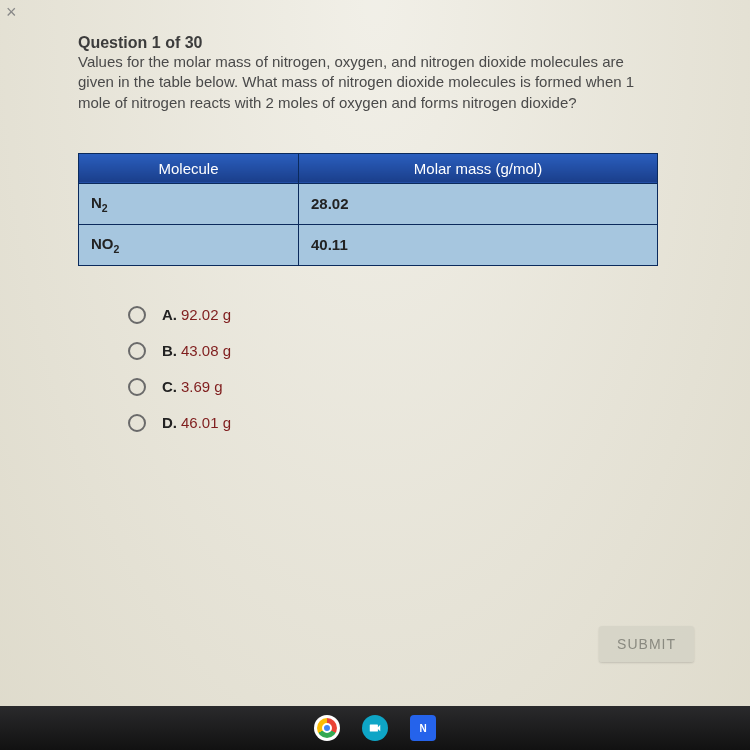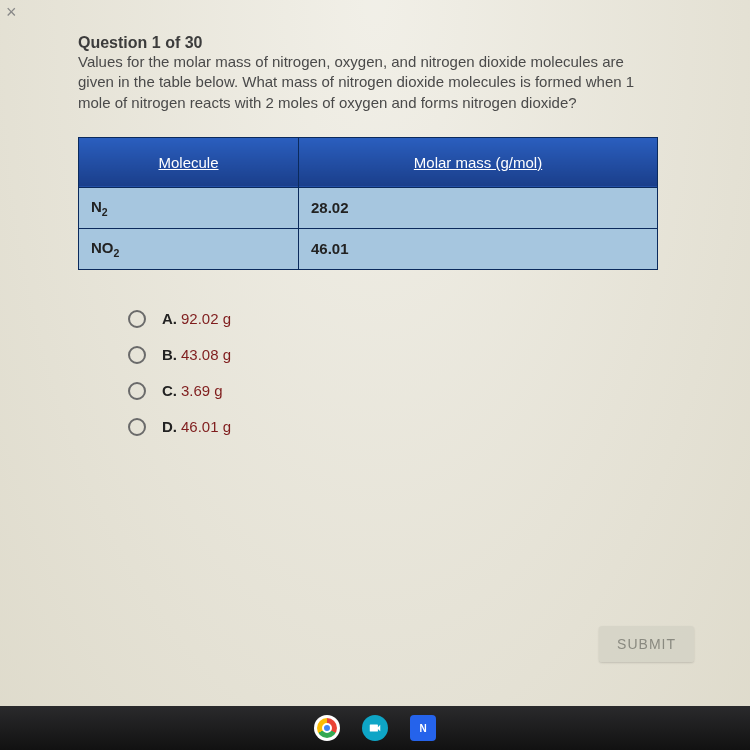--- a/index.html
+++ b/index.html
@@ -17,37 +17,36 @@
     }
     .qheader {
       font-weight: bold;
       font-size: 16px;
       color: #3c3c3c;
     }
     .prompt {
       font-size: 15px;
       color: #4a4a4a;
       line-height: 1.35;
-      margin-bottom: 24px;
+      margin-bottom: 40px;
       max-width: 560px;
     }
     table.data {
       border-collapse: collapse;
       width: 580px;
       margin-bottom: 40px;
     }
     table.data th {
       background: linear-gradient(#2b5fbf, #1a3e8a);
       color: #fff;
       font-weight: normal;
       font-size: 15px;
-      padding: 16px 8px;
+      padding: 6px 8px;
       border: 1.5px solid #0b2a5c;
       text-align: center;
-      text-decoration: underline;
     }
     table.data td {
       background: #a6c6df;
       border: 1.5px solid #0b2a5c;
       padding: 10px 12px;
       font-size: 15px;
       font-weight: bold;
       color: #222;
     }
     table.data td:first-child { width: 38%; }
@@ -119,21 +118,21 @@
         <th>Molar mass (g/mol)</th>
       </tr>
     </thead>
     <tbody>
       <tr>
         <td><span>N</span><span class="sub">2</span></td>
         <td>28.02</td>
       </tr>
       <tr>
         <td><span>NO</span><span class="sub">2</span></td>
-        <td>46.01</td>
+        <td>40.11</td>
       </tr>
     </tbody>
   </table>
 
   <div class="options">
     <div class="opt">
       <div class="radio"></div>
       <span class="letter">A.</span>
       <span class="ans">92.02 g</span>
     </div>

